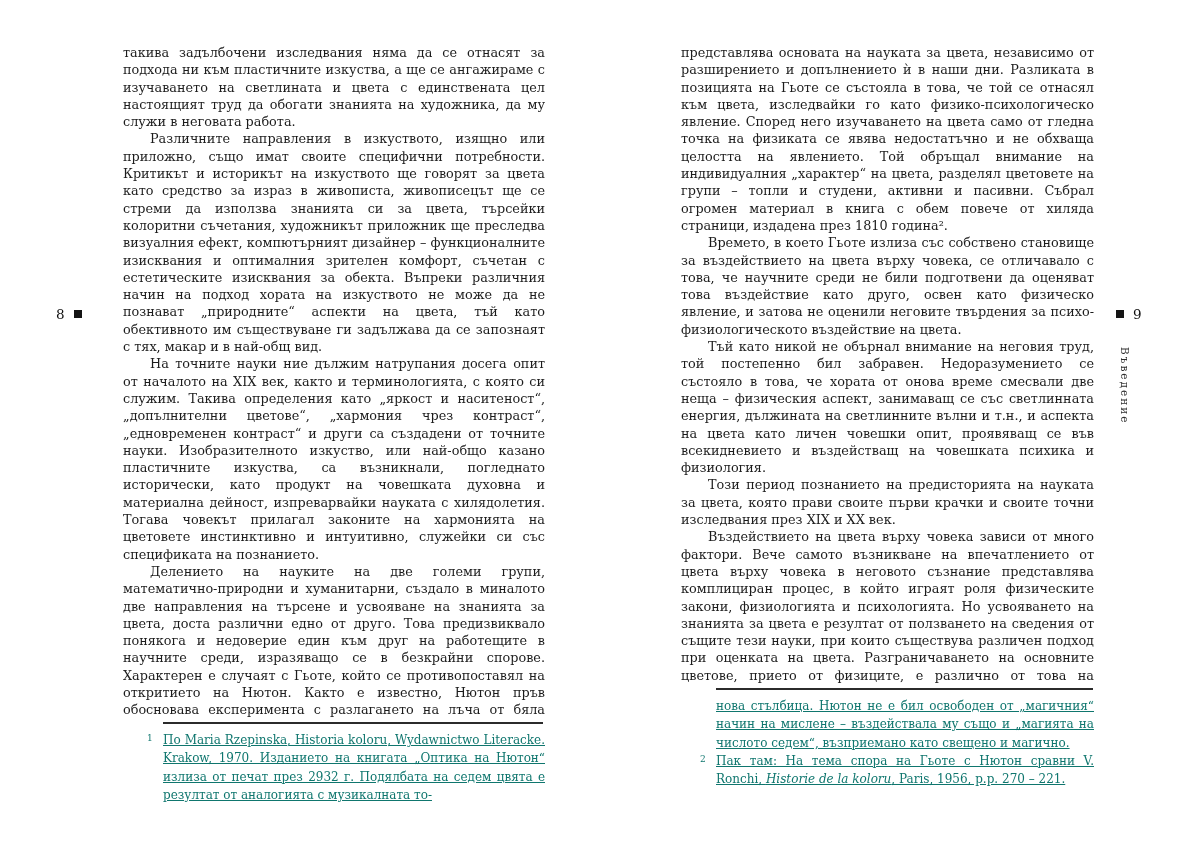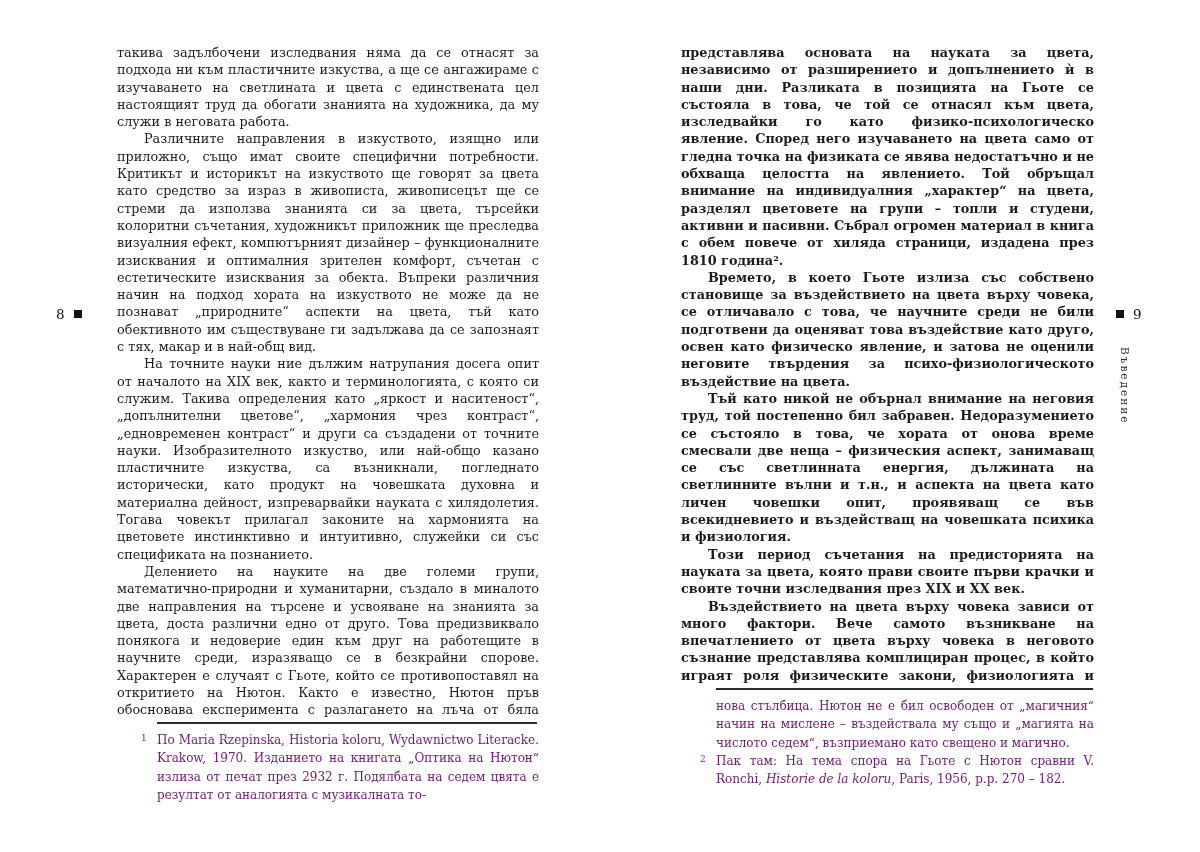--- a/index.html
+++ b/index.html
@@ -5,26 +5,26 @@
   html, body { margin: 0; padding: 0; }
   body {
     width: 1200px; height: 852px;
     background: #ffffff;
     position: relative;
     overflow: hidden;
     font-family: "DejaVu Serif", serif;
     color: #1c1c1c;
   }
   .page { position: absolute; top: 44px; }
-  #page-left  { left: 117px; width: 422px; }
+  #page-left  { left: 123px; width: 422px; }
   #page-right { left: 681px; width: 413px; }
 
   .main-text { overflow: hidden; }
   #page-left  .main-text { height: 675px; }
-  #page-right .main-text { height: 641px; font-weight: bold; }
+  #page-right .main-text { height: 641px; }
 
   .para {
     margin: 0;
     font-size: 12.8px;
     line-height: 17.3px;
     text-align: justify;
     color: #1c1c1c;
   }
   .para.indent { text-indent: 27px; }
 
@@ -35,21 +35,22 @@
     width: 380px;
   }
   #page-right .fn-rule { margin-left: 35px; width: 377px; }
 
   .footnote {
     position: relative;
     padding-left: 40px;
     font-size: 12px;
     line-height: 18.3px;
     text-align: justify;
-    color: #701a75;
+    color: #0f766e;
+    text-decoration: underline;
   }
   #page-right .footnote { padding-left: 35px; }
   .fn-marker {
     position: absolute;
     left: 24px;
     top: -2px;
     font-size: 9px;
   }
   #page-right .fn-marker { left: 19px; }
   .it { font-style: italic; }
@@ -97,30 +98,30 @@
       <span class="fn-marker">1</span>
       <span>По Maria Rzepinska, Historia koloru, Wydawnictwo Literacke. Krakow, 1970. Изданието на книгата „Оптика на Нютон“ излиза от печат през 2932 г. Подялбата на седем цвята е резултат от аналогията с музикалната то-</span>
     </div>
   </div>
 
   <div class="page" id="page-right">
     <div class="main-text">
       <p class="para">представлява основата на науката за цвета, независимо от разширението и допълнението ѝ в наши дни. Разликата в позицията на Гьоте се състояла в това, че той се отнасял към цвета, изследвайки го като физико-психологическо явление. Според него изучаването на цвета само от гледна точка на физиката се явява недостатъчно и не обхваща целостта на явлението. Той обръщал внимание на индивидуалния „характер“ на цвета, разделял цветовете на групи – топли и студени, активни и пасивни. Събрал огромен материал в книга с обем повече от хиляда страници, издадена през 1810 година².</p>
       <p class="para indent">Времето, в което Гьоте излиза със собствено становище за въздействието на цвета върху човека, се отличавало с това, че научните среди не били подготвени да оценяват това въздействие като друго, освен като физическо явление, и затова не оценили неговите твърдения за психо-физиологическото въздействие на цвета.</p>
       <p class="para indent">Тъй като никой не обърнал внимание на неговия труд, той постепенно бил забравен. Недоразумението се състояло в това, че хората от онова време смесвали две неща – физическия аспект, занимаващ се със светлинната енергия, дължината на светлинните вълни и т.н., и аспекта на цвета като личен човешки опит, проявяващ се във всекидневието и въздействащ на човешката психика и физиология.</p>
-      <p class="para indent">Този период съчетания на предисторията на науката за цвета, която прави своите първи крачки и своите точни изследвания през XIX и XX век.</p>
+      <p class="para indent">Този период познанието на предисторията на науката за цвета, която прави своите първи крачки и своите точни изследвания през XIX и XX век.</p>
       <p class="para indent">Въздействието на цвета върху човека зависи от много фактори. Вече самото възникване на впечатлението от цвета върху човека в неговото съзнание представлява комплициран процес, в който играят роля физическите закони, физиологията и психологията. Но усвояването на знанията за цвета е резултат от ползването на сведения от същите тези науки, при които съществува различен подход при оценката на цвета. Разграничаването на основните цветове, прието от физиците, е различно от това на химиците, както и от художниците. На въпроса кои са основните цветове, художникът ще отговори без колебание –</p>
     </div>
     <hr class="fn-rule">
     <div class="footnote">
       <span>нова стълбица. Нютон не е бил освободен от „магичния“ начин на мислене – въздействала му също и „магията на числото седем“, възприемано като свещено и магично.</span>
     </div>
     <div class="footnote">
       <span class="fn-marker">2</span>
-      <span><span>Пак там: На тема спора на Гьоте с Нютон сравни V. Ronchi, </span><span class="it">Historie de la koloru</span><span>, Paris, 1956, p.p. 270 – 182.</span></span>
+      <span><span>Пак там: На тема спора на Гьоте с Нютон сравни V. Ronchi, </span><span class="it">Historie de la koloru</span><span>, Paris, 1956, p.p. 270 – 221.</span></span>
     </div>
   </div>
 
   <div class="pagenum-block" id="pagenum-left">
     <span>8</span>
     <span class="sq"></span>
   </div>
 
   <div class="pagenum-block" id="pagenum-right">
     <span class="sq"></span>

